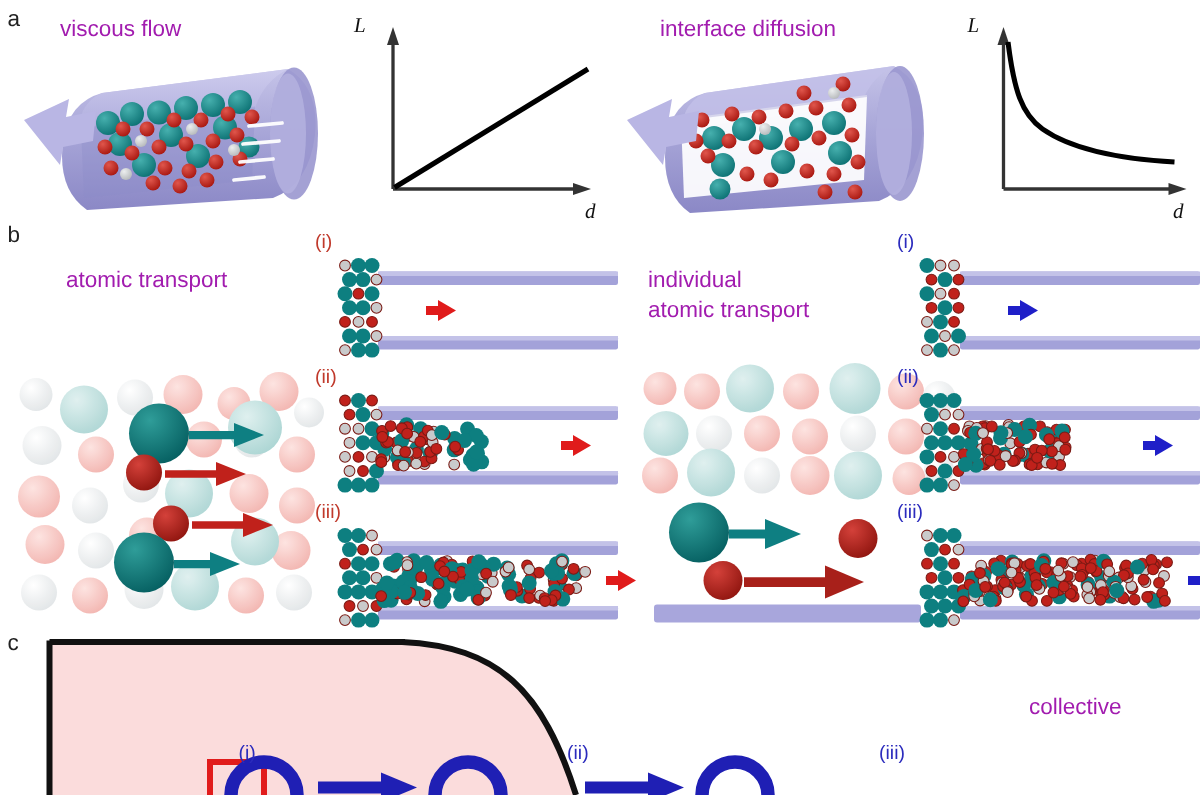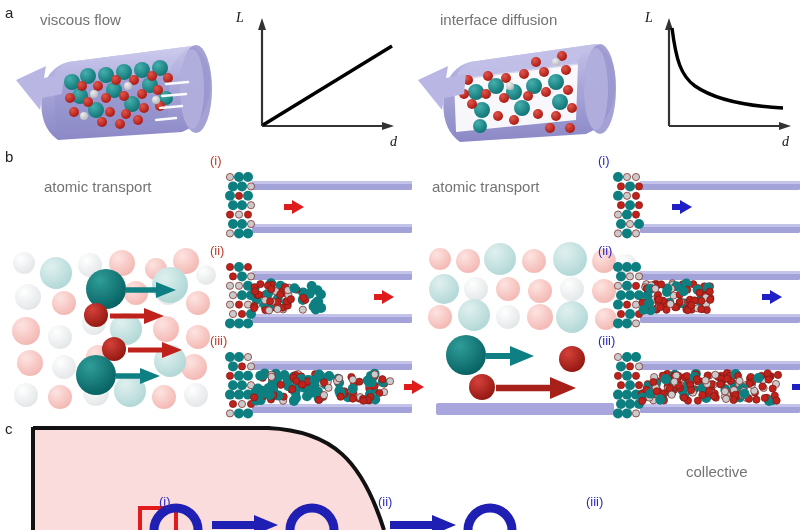--- a/index.html
+++ b/index.html
@@ -1,20 +1,20 @@
 <!DOCTYPE html>
 <html><head>
 <meta charset="utf-8">
 <style>
   html,body{margin:0;padding:0;background:#ffffff;}
   body{width:800px;height:530px;position:relative;overflow:hidden;
        font-family:"Liberation Sans", sans-serif;color:#1a1a1a;}
   .abs{position:absolute;}
   .panel-letter{font-size:15px;color:#222;}
-  .cap{font-size:15px;color:#737373;line-height:1.32;}
+  .cap{font-size:15px;color:#a21caf;line-height:1.32;}
   .rn{font-size:13px;font-style:normal;}
   .rn-red{color:#c0392b;}
   .rn-blue{color:#2b2bbd;}
   .ax-lbl{font-size:14px;font-style:italic;font-family:"Liberation Serif",serif;color:#111;}
   svg{display:block;overflow:visible;}
 </style>
 </head>
 <body>
 
 <div class="abs panel-letter" style="left:5px;top:4px;">a</div>
@@ -185,20 +185,21 @@
 </div>
 <div class="abs ax-lbl" style="left:645px;top:10px;">L</div>
 <div class="abs ax-lbl" style="left:782px;top:134px;">d</div>
 
 <div class="abs panel-letter" style="left:5px;top:148px;">b</div>
 
 <div class="abs cap" style="left:44px;top:177px;">
   <div>atomic transport</div>
 </div>
 <div class="abs cap" style="left:432px;top:177px;">
+  <div>individual</div>
   <div>atomic transport</div>
 </div>
 
 <div class="abs" style="left:10px;top:245px;">
 <svg width="200" height="165" viewBox="0 0 200 165">
   <defs>
     <radialGradient id="pT" cx=".35" cy=".3" r=".8">
           <stop offset="0" stop-color="#dff0ef"></stop>
           <stop offset="1" stop-color="#a9d4d2"></stop>
         </radialGradient>

